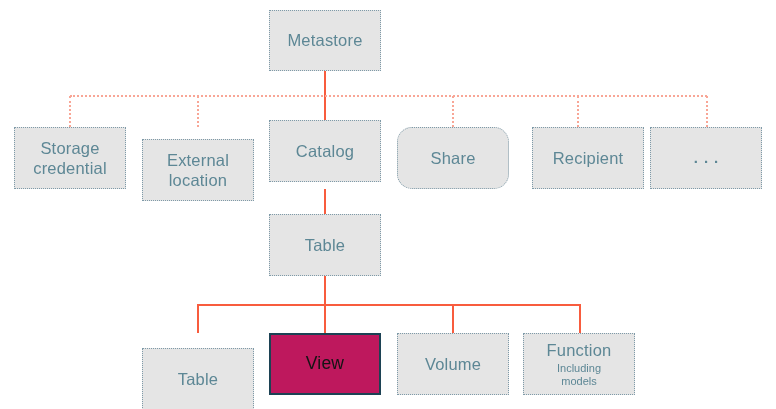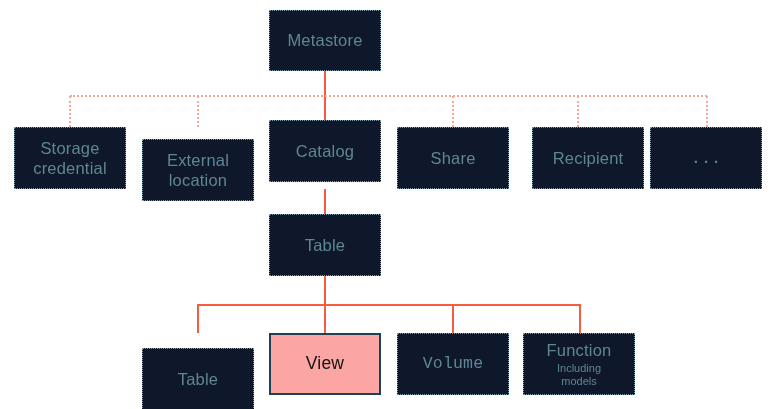--- a/index.html
+++ b/index.html
@@ -18,42 +18,42 @@
   .line { position: absolute; z-index: 1; }
   .v-solid  { width: 0; border-left: 2px solid #f85c3e; }
   .h-solid  { height: 0; border-top: 2px solid #f85c3e; }
   .v-dotted { width: 0; border-left: 2px dotted #f8a696; }
   .h-dotted { height: 0; border-top: 2px dotted #f8a696; }
   
   .node {
     position: absolute; z-index: 2;
     width: 112px; height: 62px;
     box-sizing: border-box;
-    background: #0f172a;
+    background: #e5e5e5;
     border: 1.5px dotted #7e9aa8;
     display: flex; flex-direction: column;
     align-items: center; justify-content: center;
     text-align: center;
   }
   .node .label {
     color: #5d8795;
     font-size: 16.5px;
     line-height: 1.22;
     letter-spacing: 0.2px;
   }
   .node .sublabel {
     color: #5d8795;
     font-size: 11px;
     line-height: 1.15;
     margin-top: 2px;
     max-width: 70px;
   }
   .node.view-node {
     border: 2px solid #1c4254;
-    background: #fca5a5;
+    background: #be185d;
   }
   .node.view-node .label {
     color: #141414;
     font-size: 17.5px;
     font-weight: 500;
   }
   .node.more-node .label {
     letter-spacing: 6px;
     font-weight: 700;
     font-size: 15px;
@@ -88,21 +88,21 @@
   </div>
 
   <div class="node" style="left:142px; top:127px;margin-top:12px;">
     <span class="label">External location</span>
   </div>
 
   <div class="node" style="left:269px; top:120px;">
     <span class="label">Catalog</span>
   </div>
 
-  <div class="node" style="left:397px; top:127px;">
+  <div class="node" style="left:397px; top:127px;border-radius:15px;">
     <span class="label">Share</span>
   </div>
 
   <div class="node" style="left:532px; top:127px;">
     <span class="label">Recipient</span>
   </div>
 
   <div class="node more-node" style="left:650px; top:127px;">
     <span class="label">...</span>
   </div>
@@ -112,21 +112,21 @@
   </div>
 
   <div class="node" style="left:142px; top:333px;margin-top:15px;">
     <span class="label">Table</span>
   </div>
 
   <div class="node view-node" style="left:269px; top:333px;">
     <span class="label">View</span>
   </div>
 
-  <div class="node" style="left:397px; top:333px;font-family:Liberation Mono, monospace;">
+  <div class="node" style="left:397px; top:333px;">
     <span class="label">Volume</span>
   </div>
 
   <div class="node" style="left:523px; top:333px;">
     <span class="label">Function</span>
     <span class="sublabel">Including models</span>
   </div>
 
 </div>
 

